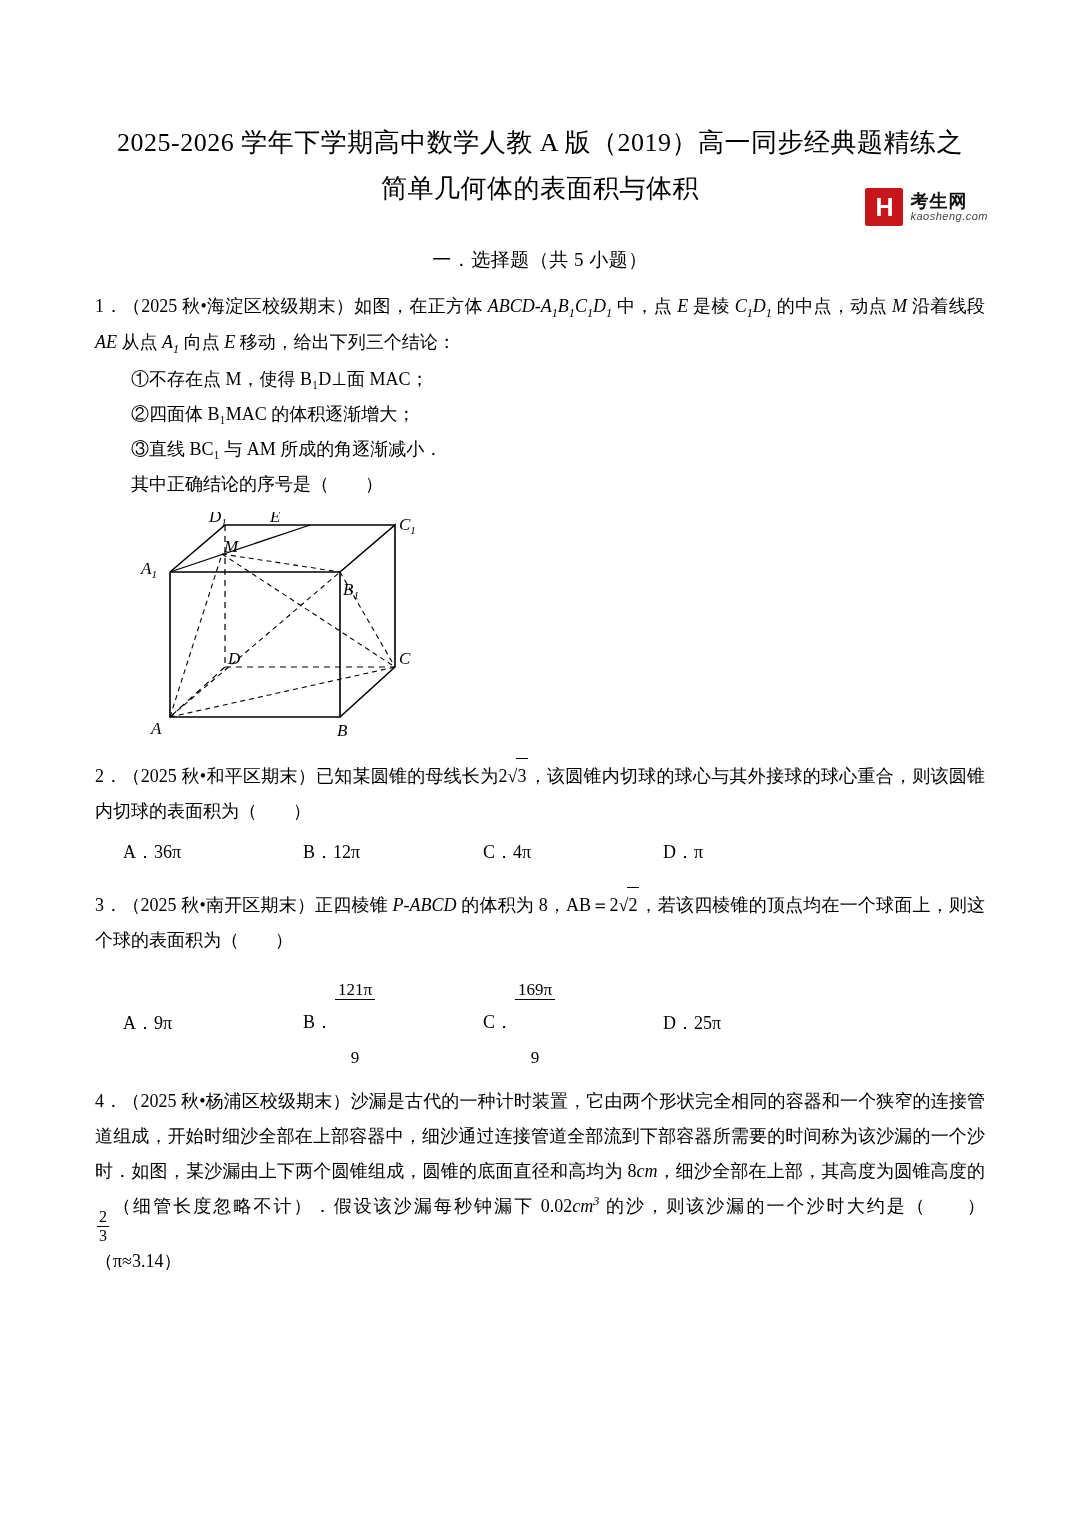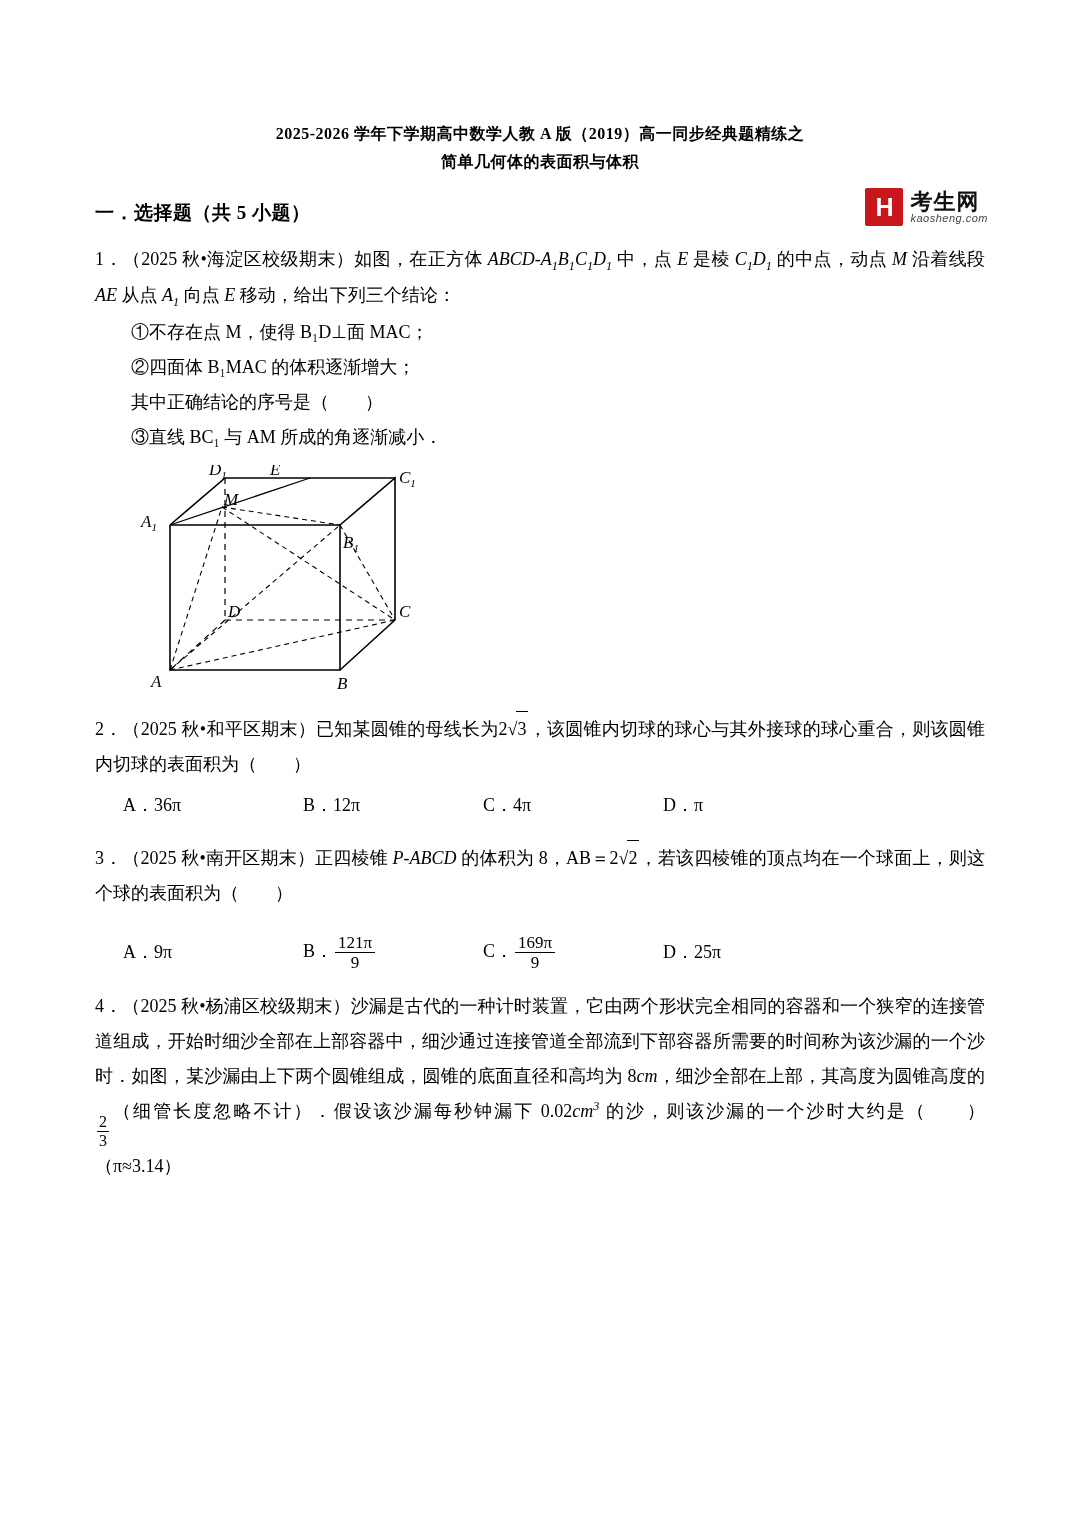--- a/index.html
+++ b/index.html
@@ -36,48 +36,49 @@
     font-weight: bold;
     font-size: 25px;
     line-height: 38px;
     text-align: center;
     border-radius: 2px;
   }
   .logo-text { line-height: 1.05; }
   .logo-text .cn {
     font-family: "Liberation Sans", sans-serif;
     font-weight: bold;
-    font-size: 22px;
+    font-size: 18px;
     letter-spacing: 1px;
     color: #111;
   }
   .logo-text .en {
     font-family: "Liberation Sans", sans-serif;
     font-size: 11px;
     color: #444;
     letter-spacing: .5px;
     font-style: italic;
   }
   
   .title {
     margin-top: 120px;
     text-align: center;
     font-family: "Liberation Serif", serif;
-    font-weight: bold;
-    font-size: 16px;
+    font-weight: normal;
+    font-size: 26px;
     line-height: 1.75;
     letter-spacing: .5px;
   }
   .title .l2 { display: block; }
   
   .section-head {
-    margin-top: 24px;
-    font-weight: bold;
+    margin-top: 36px;
+    font-weight: normal;
     font-size: 19px;
     letter-spacing: .5px;
+    text-align: center;
   }
   
   .q {
     margin-top: 16px;
     font-size: 18px;
     line-height: 1.95;
     text-align: justify;
   }
   .q .body { text-indent: 0; }
   .q .cont { display: block; margin-left: 36px; }
@@ -92,20 +93,21 @@
   }
   .opts > span { width: 180px; display: inline-block; }
   .opts.frac { align-items: center; margin-top: 22px; }
   .frac-box {
     display: inline-flex;
     flex-direction: column;
     align-items: center;
     vertical-align: middle;
     margin: 0 2px;
     line-height: 1.15;
+    gap: 48px;
   }
   .frac-box .num { border-bottom: 1.3px solid #000; padding: 0 3px; font-size: 17px; }
   .frac-box .den { padding: 0 3px; font-size: 17px; }
   .frac-inline {
     display: inline-flex;
     flex-direction: column;
     align-items: center;
     vertical-align: -0.55em;
     margin: 0 2px;
     line-height: 1.1;
@@ -144,22 +146,22 @@
   </div>
 
   <div class="section-head">一．选择题（共 5 小题）</div>
 
   <div class="q">
     <div class="body">
       <span>1．</span><span>（2025 秋•海淀区校级期末）</span><span>如图，在正方体 </span><span class="it">ABCD‑A<sub>1</sub>B<sub>1</sub>C<sub>1</sub>D<sub>1</sub></span><span> 中，点 </span><span class="it">E</span><span> 是棱 </span><span class="it">C<sub>1</sub>D<sub>1</sub></span><span> 的中点，动点 </span><span class="it">M</span><span> 沿着线段 </span><span class="it">AE</span><span> 从点 </span><span class="it">A<sub>1</sub></span><span> 向点 </span><span class="it">E</span><span> 移动，给出下列三个结论：</span>
     </div>
     <span class="cont">①不存在点 M，使得 B₁D⊥面 MAC；</span>
     <span class="cont">②四面体 B₁MAC 的体积逐渐增大；</span>
+    <span class="cont">③直线 BC₁ 与 AM 所成的角逐渐减小．</span>
     <span class="cont">其中正确结论的序号是（　　）</span>
-    <span class="cont">③直线 BC₁ 与 AM 所成的角逐渐减小．</span>
 
     <div class="figure">
       <svg width="330" height="230" viewBox="0 0 330 230">
 
         <polyline points="45,60 215,60 215,205 45,205 45,60" fill="none" stroke="#000" stroke-width="1.6"></polyline>
         <polyline points="215,60 270,13 270,155 215,205" fill="none" stroke="#000" stroke-width="1.6"></polyline>
         <polyline points="45,60 100,13 270,13" fill="none" stroke="#000" stroke-width="1.6"></polyline>
 
         <line x1="100" y1="13" x2="100" y2="155" stroke="#000" stroke-width="1.2" stroke-dasharray="6,5"></line>
         <line x1="100" y1="155" x2="270" y2="155" stroke="#000" stroke-width="1.2" stroke-dasharray="6,5"></line>

